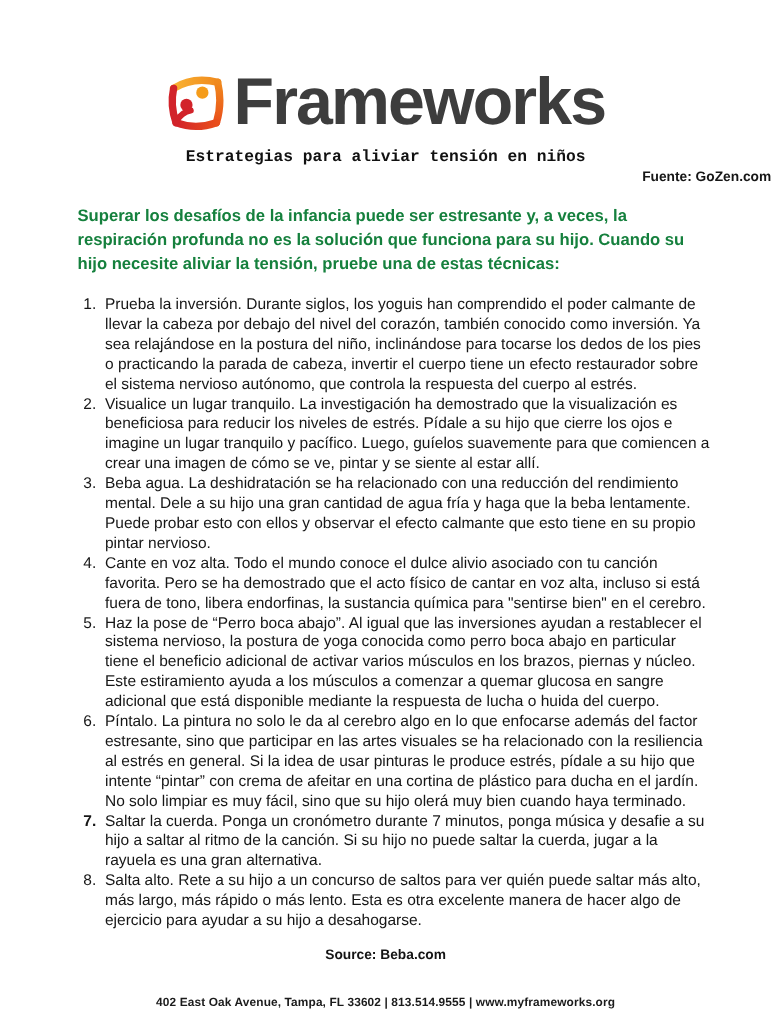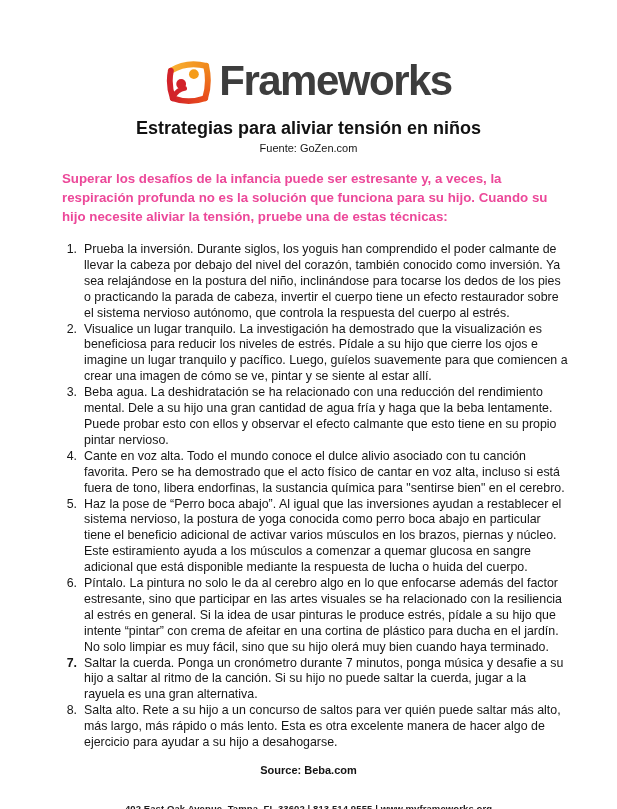--- a/index.html
+++ b/index.html
@@ -12,38 +12,38 @@
   }
   .page { width: 617px; height: 809px; background: #fff; position: relative; }
 
   .logo-row {
     margin-top: 54px;
     display: flex; justify-content: center; align-items: center; gap: 7px;
     height: 54px;
   }
   .logo-icon { width: 47px; height: 47px; flex: none; }
   .logotype {
-    font-size: 42px; font-weight: 700; color: #3d3d3d;
+    font-size: 53px; font-weight: 700; color: #3d3d3d;
     letter-spacing: -1.5px; line-height: 1;
   }
 
   .title {
     margin-top: 10px;
     text-align: center;
-    font-size: 18px; font-weight: 700; color: #111;
+    font-size: 13px; font-weight: 700; color: #111; font-family: Liberation Mono, monospace;
   }
   .subtitle {
     margin-top: 3px;
-    text-align: center;
-    font-size: 11px; font-weight: 400; color: #161616;
+    text-align: right;
+    font-size: 11px; font-weight: 700; color: #161616;
   }
 
   .intro {
     margin: 15px 52px 0 62px;
-    font-size: 13.3px; font-weight: 700; line-height: 19px; color: #ec4899;
+    font-size: 13.3px; font-weight: 700; line-height: 19px; color: #15803d;
   }
 
   .list { margin: 16px 48px 0 60px; }
   .item { display: flex; font-size: 12.4px; line-height: 15.9px; color: #161616; }
   .num { width: 24px; flex: none; text-align: right; padding-right: 7px; }
   .num.strong { font-weight: 700; }
   .item-text { flex: 1; max-width: 486px; }
   .lead { font-weight: 400; margin-top: 31px; }
 
   .source-line {

